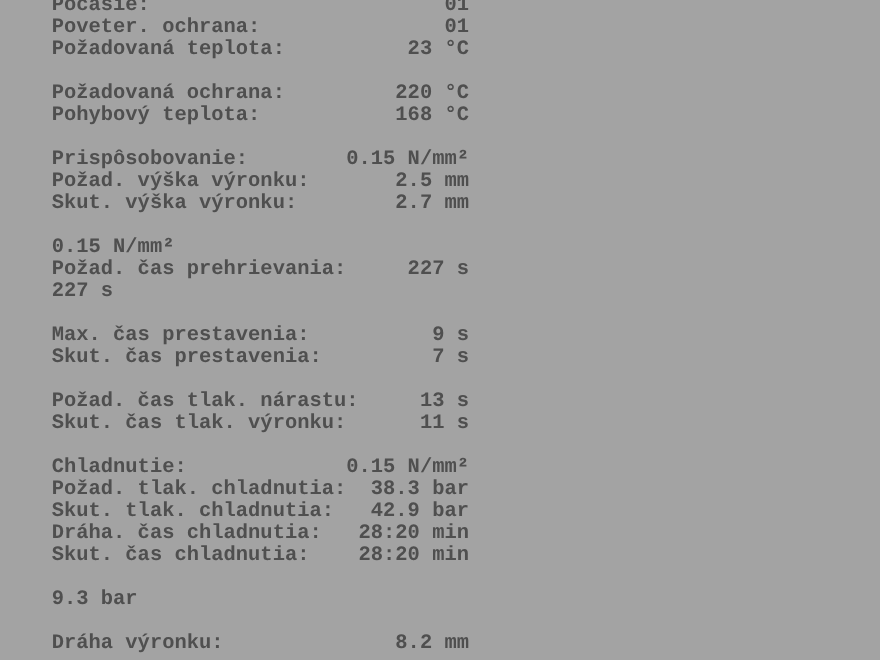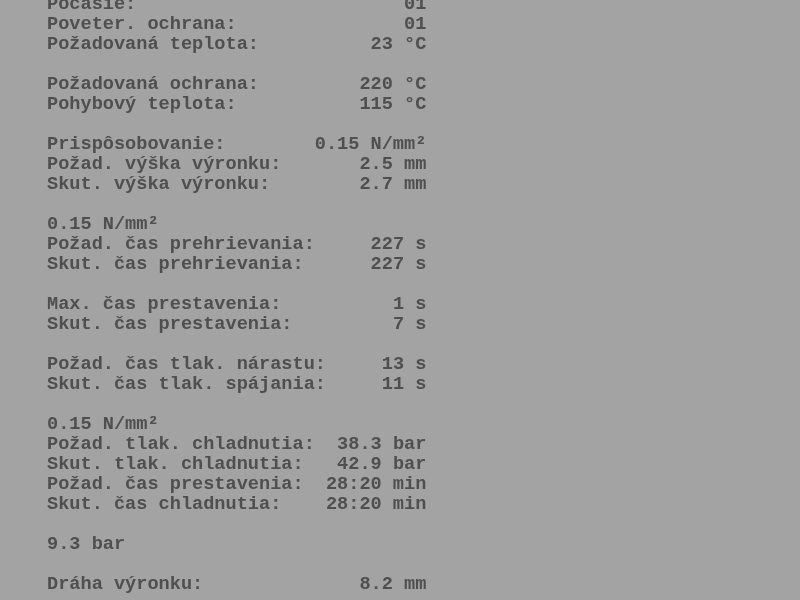--- a/index.html
+++ b/index.html
@@ -59,21 +59,21 @@
       </div>
     </div>
 
     <div class="group">
       <div class="row">
         <span class="label">Požadovaná ochrana:</span>
         <span class="value">220 °C</span>
       </div>
       <div class="row">
         <span class="label">Pohybový teplota:</span>
-        <span class="value">115 °C</span>
+        <span class="value">168 °C</span>
       </div>
     </div>
 
     <div class="group">
       <div class="row">
         <span class="label">Prispôsobovanie:</span>
         <span class="value">0.15 N/mm²</span>
       </div>
       <div class="row">
         <span class="label">Požad. výška výronku:</span>
@@ -87,61 +87,61 @@
 
     <div class="group">
       <div class="row">
         <span class="value">0.15 N/mm²</span>
       </div>
       <div class="row">
         <span class="label">Požad. čas prehrievania:</span>
         <span class="value">227 s</span>
       </div>
       <div class="row">
-        <span class="label">Skut. čas prehrievania:</span>
         <span class="value">227 s</span>
       </div>
     </div>
 
     <div class="group">
       <div class="row">
         <span class="label">Max. čas prestavenia:</span>
-        <span class="value">1 s</span>
+        <span class="value">9 s</span>
       </div>
       <div class="row">
         <span class="label">Skut. čas prestavenia:</span>
         <span class="value">7 s</span>
       </div>
     </div>
 
     <div class="group">
       <div class="row">
         <span class="label">Požad. čas tlak. nárastu:</span>
         <span class="value">13 s</span>
       </div>
       <div class="row">
-        <span class="label">Skut. čas tlak. spájania:</span>
+        <span class="label">Skut. čas tlak. výronku:</span>
         <span class="value">11 s</span>
       </div>
     </div>
 
     <div class="group">
       <div class="row">
+        <span class="label">Chladnutie:</span>
         <span class="value">0.15 N/mm²</span>
       </div>
       <div class="row">
         <span class="label">Požad. tlak. chladnutia:</span>
         <span class="value">38.3 bar</span>
       </div>
       <div class="row">
         <span class="label">Skut. tlak. chladnutia:</span>
         <span class="value">42.9 bar</span>
       </div>
       <div class="row">
-        <span class="label">Požad. čas prestavenia:</span>
+        <span class="label">Dráha. čas chladnutia:</span>
         <span class="value">28:20 min</span>
       </div>
       <div class="row">
         <span class="label">Skut. čas chladnutia:</span>
         <span class="value">28:20 min</span>
       </div>
     </div>
 
     <div class="group">
       <div class="row">

